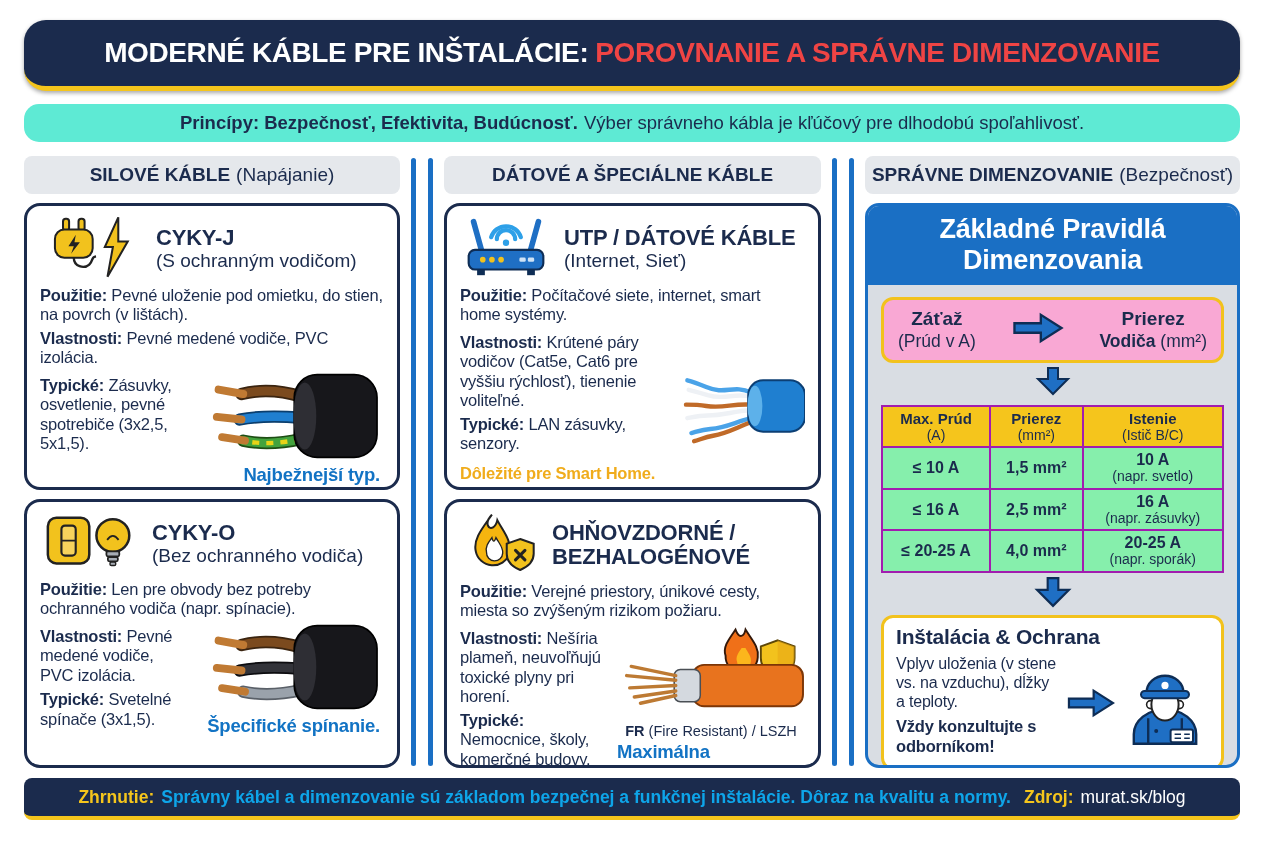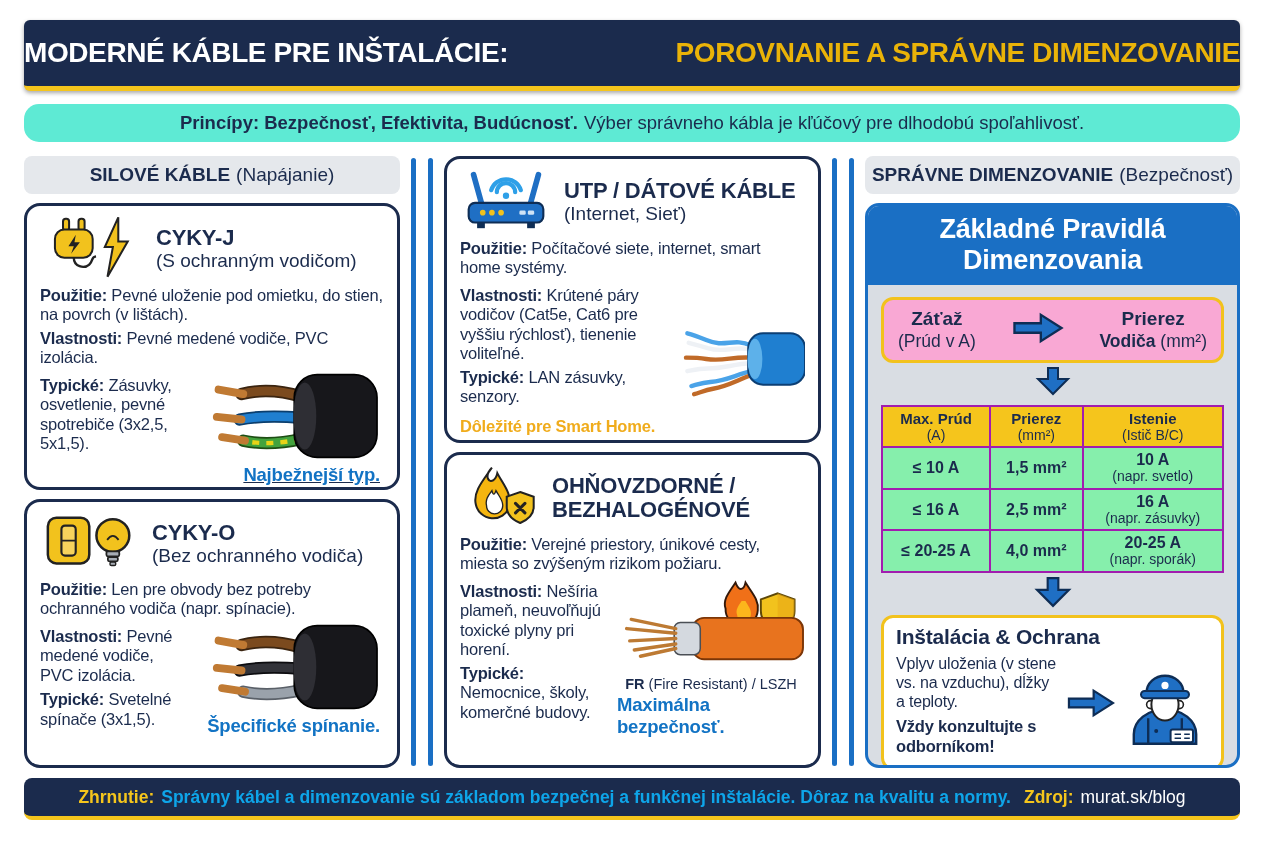--- a/index.html
+++ b/index.html
@@ -6,27 +6,27 @@
   body{
     width:1264px;height:848px;overflow:hidden;background:#ffffff;
     font-family:"Liberation Sans",sans-serif;color:#1b2b4d;
     -webkit-font-smoothing:antialiased;
   }
   .page{box-sizing:border-box;width:1264px;height:848px;padding:20px 24px 0;}
   .b{font-weight:bold;}
 
   
   .topbar{
-    height:66px;background:#1b2b4d;border-radius:6px;
+    height:66px;background:#1b2b4d;border-radius:22px;
     border-bottom:5px solid #f5c51c;
-    display:flex;align-items:center;justify-content:space-between;gap:7px;
+    display:flex;align-items:center;justify-content:center;gap:7px;
     box-shadow:0 2px 4px rgba(0,0,0,.35);
   }
   .topbar span{font-size:28px;font-weight:bold;letter-spacing:-.4px;white-space:nowrap;}
-  .topbar .tw{color:#ffffff;} .topbar .ty{color:#eab308;}
+  .topbar .tw{color:#ffffff;} .topbar .ty{color:#ef4444;}
 
   
   .subbar{
     margin-top:13px;height:38px;background:#5eead4;border-radius:15px;
     display:flex;align-items:center;justify-content:center;gap:6px;
     font-size:18.5px;color:#1b2b4d;white-space:nowrap;
   }
 
   
   .cols{margin-top:14px;height:612px;display:flex;}
@@ -145,21 +145,21 @@
             <div class="ct">CYKY-J</div>
             <div class="cs">(S ochranným vodičom)</div>
           </div>
         </div>
         <p><span class="b">Použitie:</span> <span>Pevné uloženie pod omietku, do stien, na povrch (v lištách).</span></p>
         <p><span class="b">Vlastnosti:</span> <span>Pevné medené vodiče, PVC izolácia.</span></p>
         <div class="split">
           <div class="lt" style="max-width:155px;">
             <p><span class="b">Typické:</span> <span>Zásuvky, osvetlenie, pevné spotrebiče (3x2,5, 5x1,5).</span></p>
           </div>
-          <div class="rt" style="width:185px;text-decoration:underline;">
+          <div class="rt" style="width:185px;">
             <span>
               <svg width="182" height="88" viewBox="0 0 200 100">
                 <path d="M114 28 C88 20 66 20 46 25" stroke="#3a2410" stroke-width="14" fill="none" stroke-linecap="round"></path>
                 <path d="M114 28 C88 20 66 20 46 25" stroke="#7b4a1e" stroke-width="10" fill="none" stroke-linecap="round"></path>
                 <path d="M48 25 L20 20" stroke="#c07a33" stroke-width="9" stroke-linecap="round"></path>
                 <path d="M114 52 C88 50 64 50 44 54" stroke="#0b3e6d" stroke-width="14" fill="none" stroke-linecap="round"></path>
                 <path d="M114 52 C88 50 64 50 44 54" stroke="#1f7fd0" stroke-width="10" fill="none" stroke-linecap="round"></path>
                 <path d="M46 54 L18 51" stroke="#c07a33" stroke-width="9" stroke-linecap="round"></path>
                 <path d="M114 76 C88 82 66 82 48 78" stroke="#1e4d14" stroke-width="14" fill="none" stroke-linecap="round"></path>
                 <path d="M114 76 C88 82 66 82 48 78" stroke="#43a33d" stroke-width="10" fill="none" stroke-linecap="round"></path>
@@ -220,20 +220,23 @@
         </div>
       </article>
     </section>
 
     <div class="vdivider">
         <i></i>
         <i></i>
       </div>
 
     <section class="col col-data">
+      <div class="colhead">
+        <span class="b">DÁTOVÉ A ŠPECIÁLNE KÁBLE</span>
+      </div>
 
       <article class="card first">
         <div class="cardhead">
           <span>
             <svg width="92" height="62" viewBox="0 0 130 88">
               <line x1="30" y1="48" x2="19" y2="8" stroke="#1f6fc4" stroke-width="8" stroke-linecap="round"></line>
               <line x1="100" y1="48" x2="111" y2="8" stroke="#1f6fc4" stroke-width="8" stroke-linecap="round"></line>
               <path d="M44 30 a22 22 0 0 1 42 0" fill="none" stroke="#2ea0e8" stroke-width="6" stroke-linecap="round"></path>
               <path d="M52 33 a13 13 0 0 1 26 0" fill="none" stroke="#2ea0e8" stroke-width="6" stroke-linecap="round"></path>
               <circle cx="65" cy="38" r="4.5" fill="#2ea0e8"></circle>

